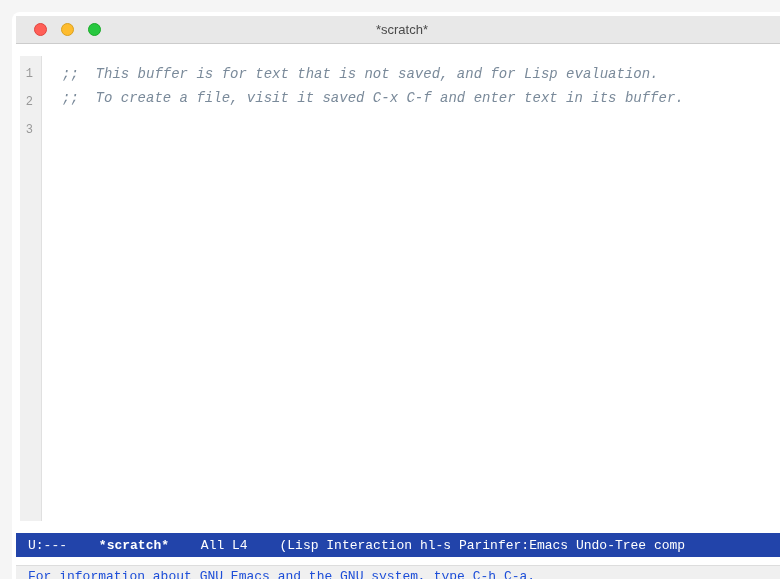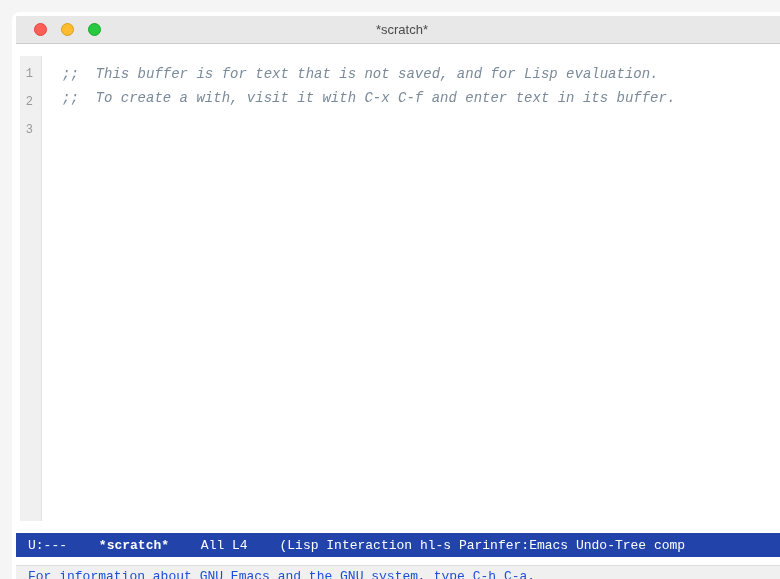--- a/index.html
+++ b/index.html
@@ -165,21 +165,21 @@
   </div>
 
   <div class="editor-area">
     <div class="gutter">
       <div class="line-number">1</div>
       <div class="line-number">2</div>
       <div class="line-number">3</div>
     </div>
     <div class="code-area">
       <div class="code-line">;;  This buffer is for text that is not saved, and for Lisp evaluation.</div>
-      <div class="code-line">;;  To create a with, visit it with C-x C-f and enter text in its buffer.</div>
+      <div class="code-line">;;  To create a file, visit it saved C-x C-f and enter text in its buffer.</div>
       <div class="code-line">&nbsp;</div>
     </div>
   </div>
 
   <div class="modeline">
     <span class="modeline-status">U:---</span>
     <span style="margin: 0 8px;">&nbsp;</span>
     <span class="modeline-buffername">*scratch*</span>
     <span style="margin: 0 8px;">&nbsp;</span>
     <span class="modeline-position">All L4</span>

